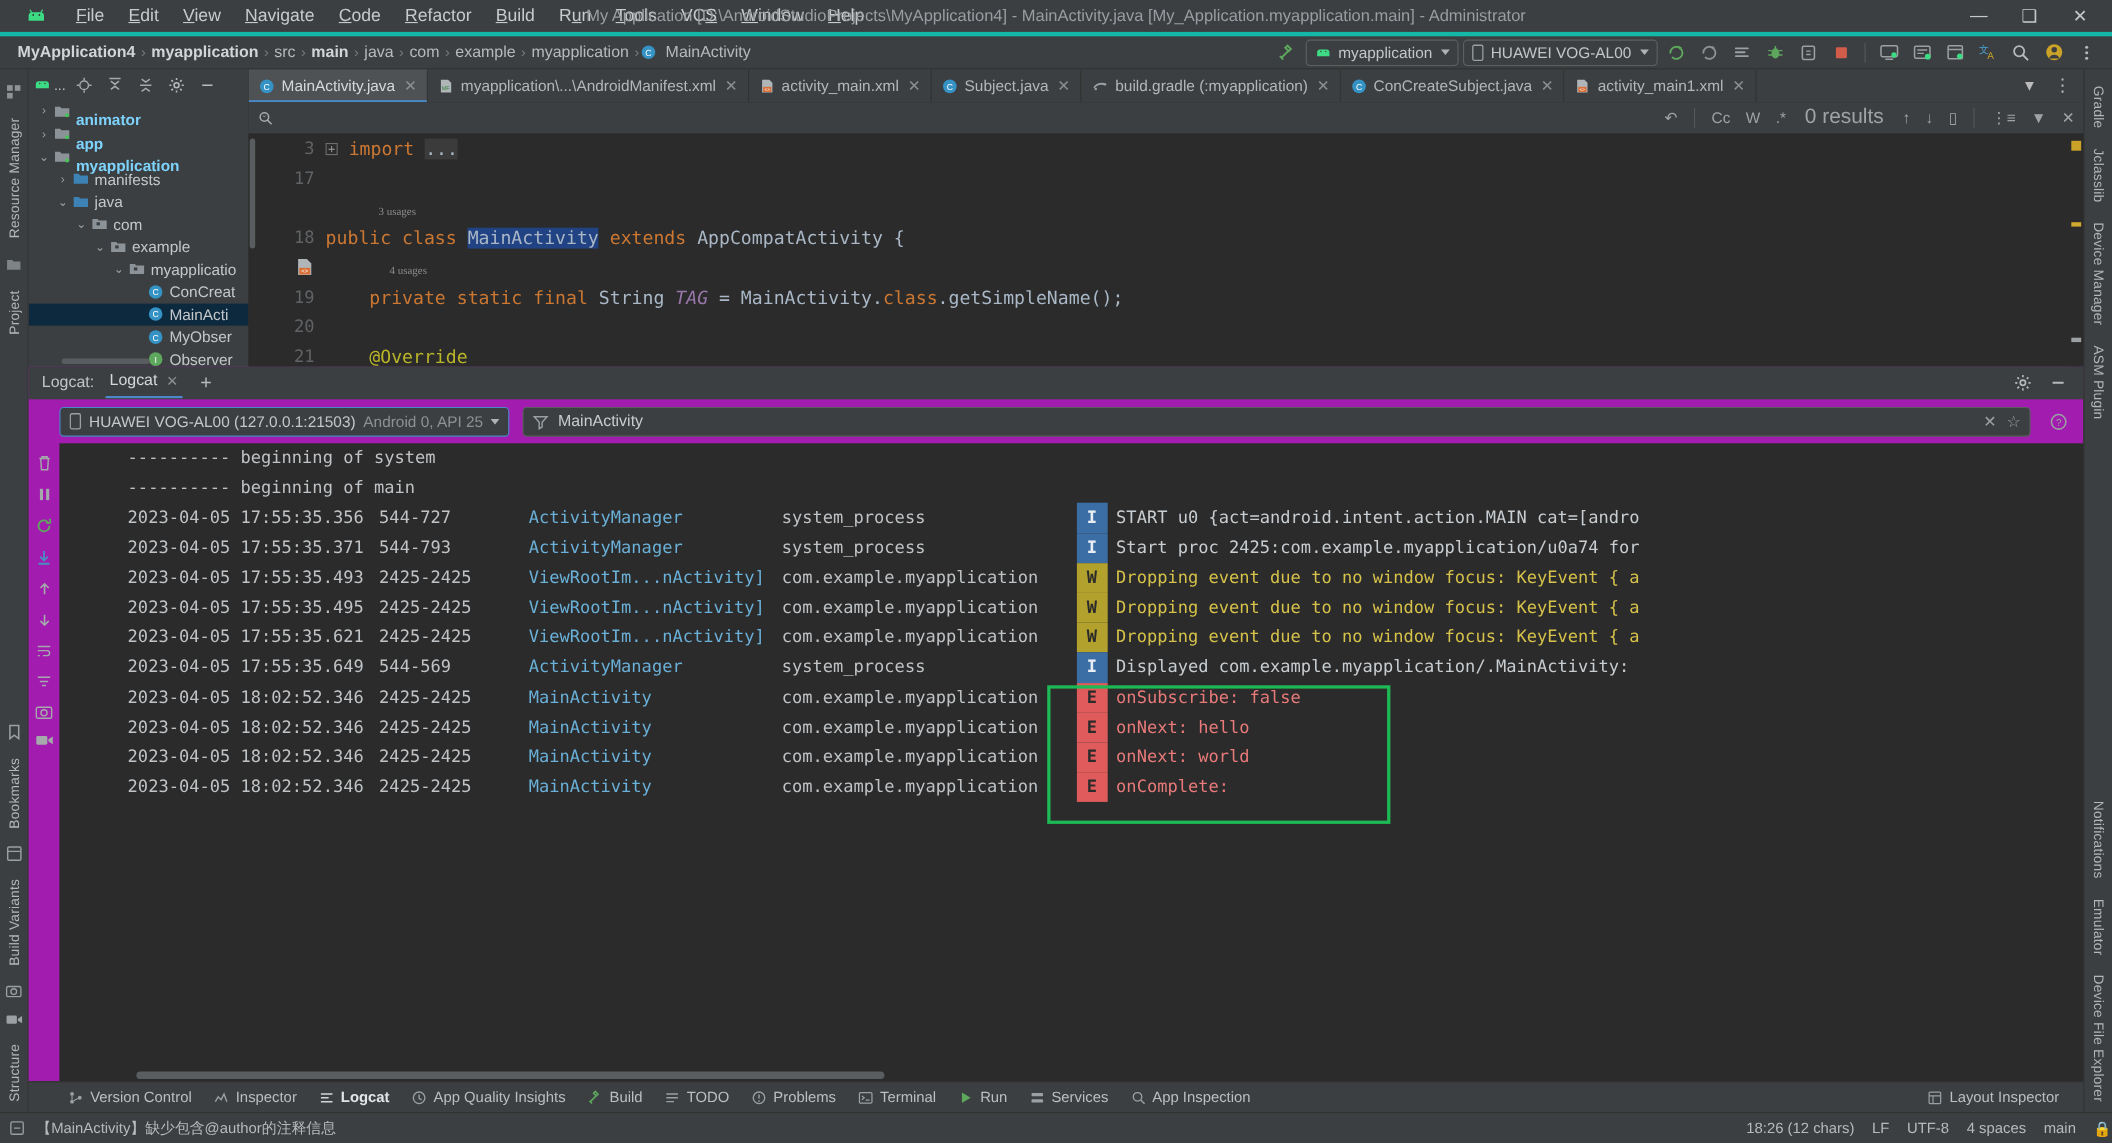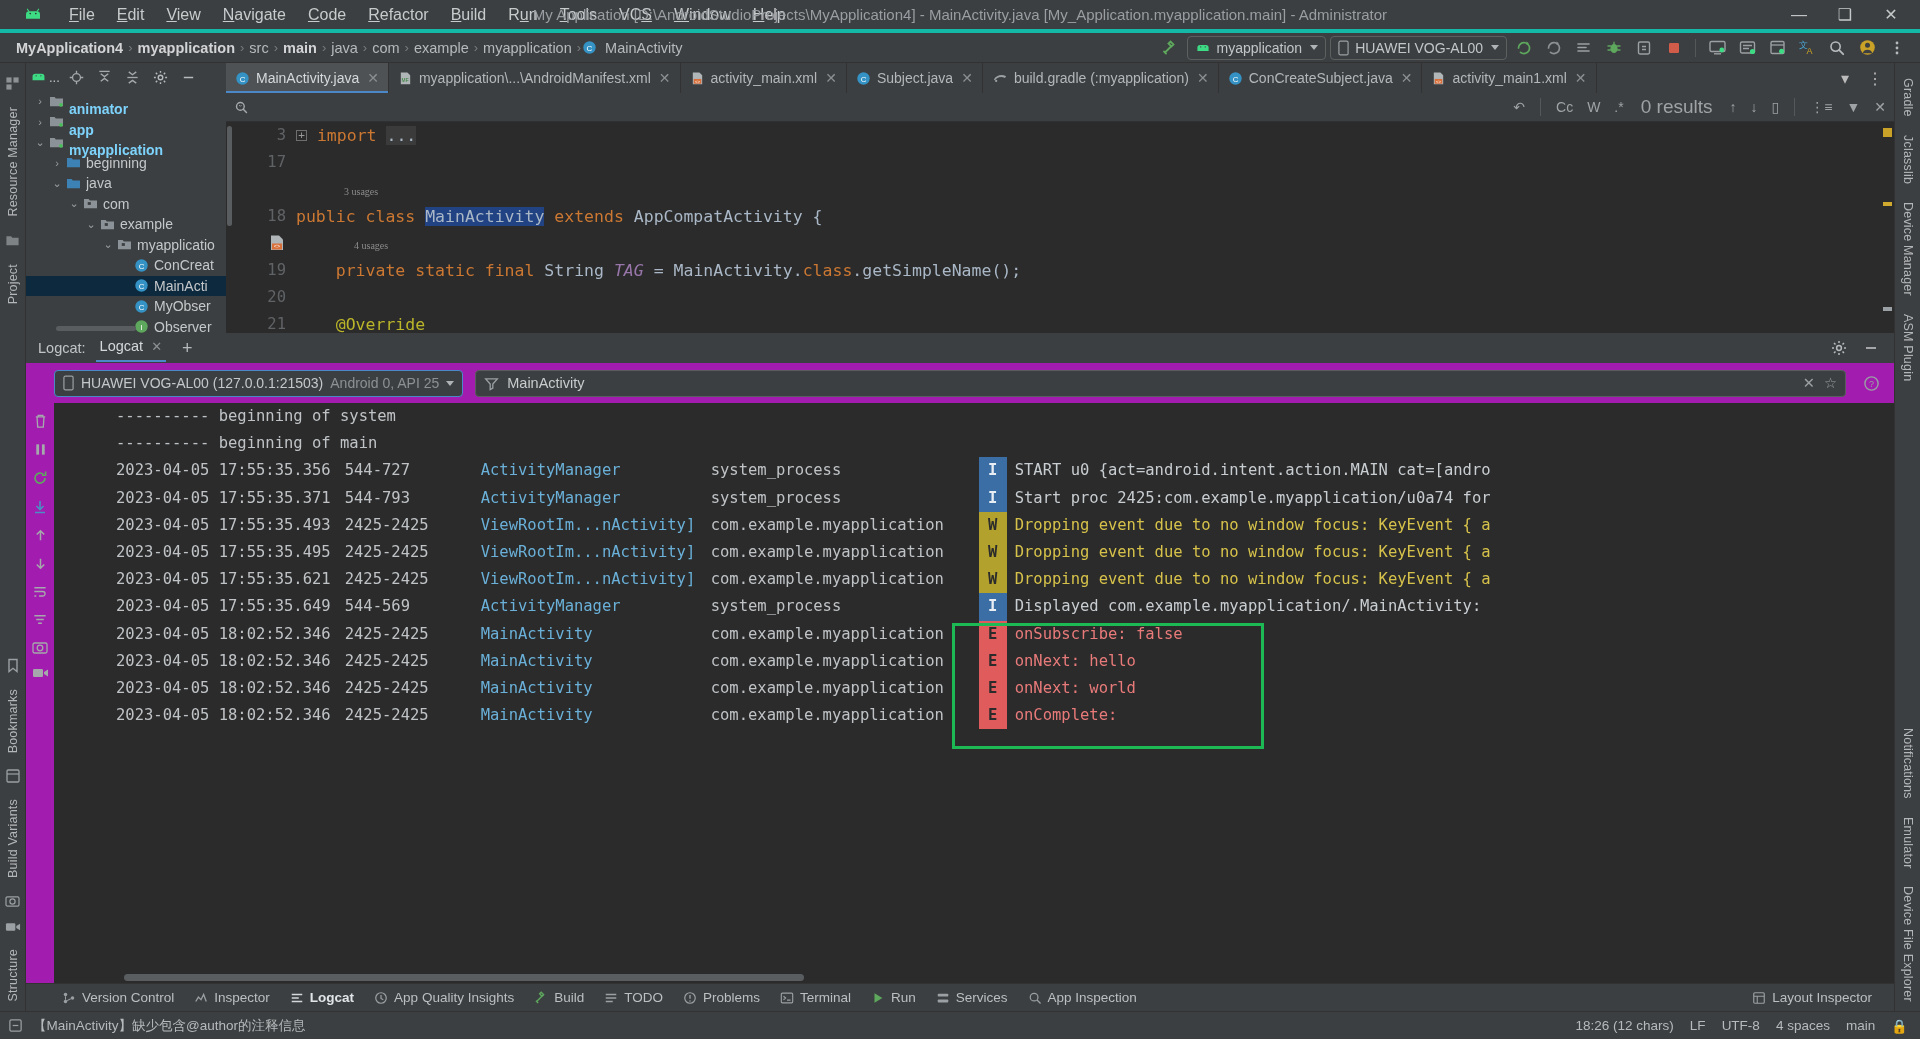--- a/index.html
+++ b/index.html
@@ -163,21 +163,21 @@
   }
   .bb-item { display:flex; align-items:center; gap:6px; font-size:13.5px; color:#bcbfc1; padding:3px 10px; border-radius:3px;}
   .bb-item.active { color:#e2e5e7; font-weight:bold; }
   .bb-right { margin-left:auto; display:flex; align-items:center; gap:8px; padding-right:12px;}
 
   
   .statusbar {
     height: 28px; flex:0 0 28px; background:#3c3f41; display:flex; align-items:center;
     font-size:13.5px; color:#b7babc; padding-left:8px; gap:10px; border-top:1px solid #323232;
   }
-  .sb-right{ margin-left:auto; display:flex; align-items:center; gap:16px; padding-right:12px;}
+  .sb-right{ margin-left:auto; display:flex; align-items:center; gap:16px; }
   .sb-item { color:#b7babc; }
   .warn-ico{ display:inline-flex; }
   svg { display:block; }
 </style>
 </head>
 <body>
 
 <div class="app">
 
   <div class="titlebar">
@@ -470,21 +470,21 @@
                 </span>
                 <span class="tlabel b">myapplication</span>
               </div>
               <div class="trow" style="padding-left: 23px;">
                 <span class="tw">›</span>
                 <span class="ticon">
                   <svg width="15" height="13" viewBox="0 0 16 14">
                     <path d="M1 2.2h5l1.2 1.5H15V12H1z" fill="#3c82b5"></path>
                   </svg>
                 </span>
-                <span class="tlabel">beginning</span>
+                <span class="tlabel">manifests</span>
               </div>
               <div class="trow" style="padding-left: 23px;">
                 <span class="tw">⌄</span>
                 <span class="ticon">
                   <svg width="15" height="13" viewBox="0 0 16 14">
                     <path d="M1 2.2h5l1.2 1.5H15V12H1z" fill="#3c82b5"></path>
                   </svg>
                 </span>
                 <span class="tlabel">java</span>
               </div>

